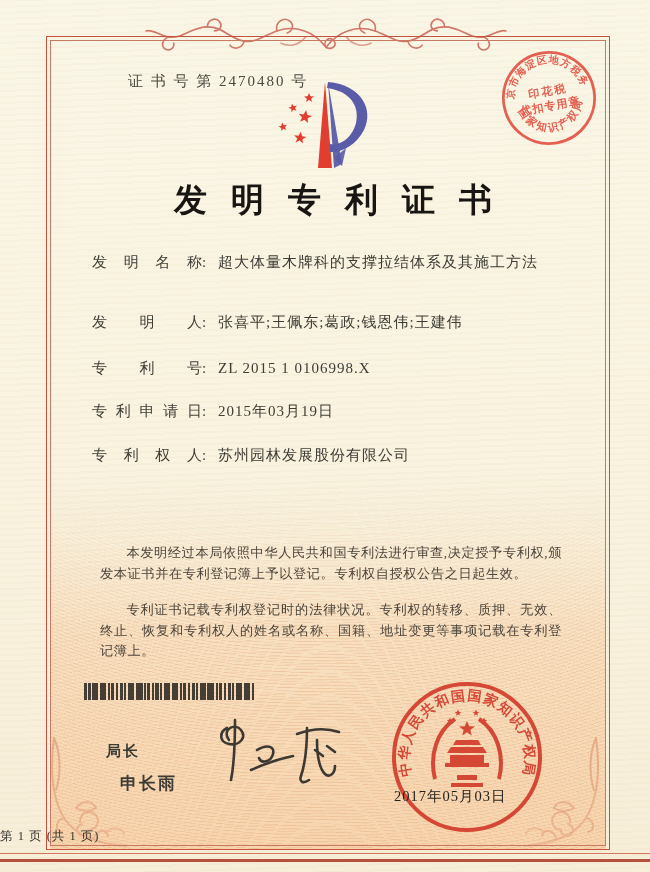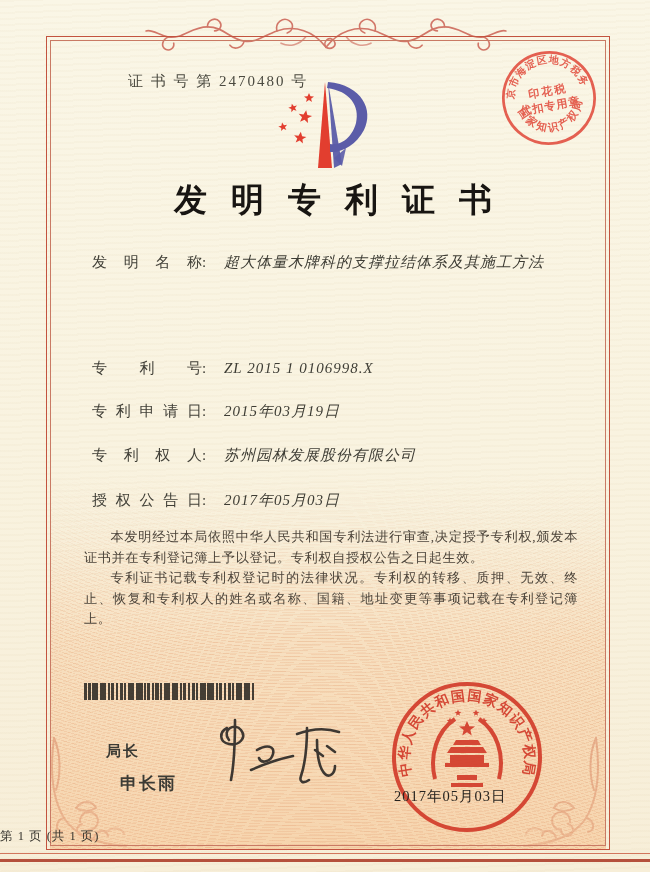--- a/index.html
+++ b/index.html
@@ -29,26 +29,26 @@
   .tax-seal{position:absolute;left:496px;top:45px;width:106px;height:106px;
         transform:rotate(-10deg);opacity:.88;mix-blend-mode:multiply;}
   .title{position:absolute;left:0;right:0;top:178px;text-align:center;font-size:33px;
         font-weight:600;color:#181512;letter-spacing:24px;padding-left:40px;}
   
   .field-row{position:absolute;left:92px;width:500px;font-size:15px;color:#3e3d35;
         white-space:nowrap;}
   .field-row .lab{display:inline-block;width:110px;text-align:justify;text-align-last:justify;
         color:#403f37;}
   .field-row .col{display:inline-block;width:10px;}
-  .field-row .val{margin-left:12px;letter-spacing:1px;font-style:italic;}
+  .field-row .val{margin-left:6px;letter-spacing:1px;}
   .f0{top:253px}.f1{top:313px}.f2{top:359px}.f3{top:402px}.f4{top:446px}.f5{top:491px}
   
   .body-text{position:absolute;left:84px;top:527px;width:494px;font-size:13.2px;
         line-height:20.5px;color:#4c443a;text-align:justify;letter-spacing:.6px;}
-  .body-text p{margin:0;text-indent:2em;}
+  .body-text p{margin:16px;text-indent:2em;}
   
   .barcode{position:absolute;left:84px;top:683px;width:170px;height:17px;
         background:
           repeating-linear-gradient(90deg,#26241f 0 2px,transparent 2px 4px),
           repeating-linear-gradient(90deg,#26241f 0 3px,transparent 3px 9px),
           repeating-linear-gradient(90deg,transparent 0 6px,#26241f 6px 7px,transparent 7px 13px);
         opacity:.85;}
   
   .director-title{position:absolute;left:106px;top:742px;font-family:"Liberation Sans","DejaVu Sans",sans-serif;
         font-weight:700;font-size:15px;color:#3c3b35;letter-spacing:2px;}
@@ -161,31 +161,31 @@
         <text x="50" y="47" font-size="10.5" text-anchor="middle" letter-spacing="2">印花税</text>
         <text x="50" y="61" font-size="10.5" text-anchor="middle" letter-spacing="1">代扣专用章</text>
       </g>
     </svg>
 
     <div class="title">发明专利证书</div>
 
     <div class="field-row f0">
       <span class="lab">发明名称</span><span class="col">:</span><span class="val">超大体量木牌科的支撑拉结体系及其施工方法</span>
     </div>
+    <div class="field-row f1">
+      <span class="lab">发明人</span><span class="col">:</span><span class="val">张喜平;王佩东;葛政;钱恩伟;王建伟</span>
+    </div>
     <div class="field-row f2">
       <span class="lab">专利号</span><span class="col">:</span><span class="val">ZL 2015 1 0106998.X</span>
     </div>
     <div class="field-row f3">
       <span class="lab">专利申请日</span><span class="col">:</span><span class="val">2015年03月19日</span>
     </div>
     <div class="field-row f4">
       <span class="lab">专利权人</span><span class="col">:</span><span class="val">苏州园林发展股份有限公司</span>
-    </div>
-    <div class="field-row f5">
-      <span class="lab">授权公告日</span><span class="col">:</span><span class="val">2017年05月03日</span>
     </div>
 
     <div class="body-text">
       <p>本发明经过本局依照中华人民共和国专利法进行审查,决定授予专利权,颁发本证书并在专利登记簿上予以登记。专利权自授权公告之日起生效。</p>
       <p>专利证书记载专利权登记时的法律状况。专利权的转移、质押、无效、终止、恢复和专利权人的姓名或名称、国籍、地址变更等事项记载在专利登记簿上。</p>
     </div>
 
     <div class="barcode"></div>
 
     <div class="director-title">局长</div>

